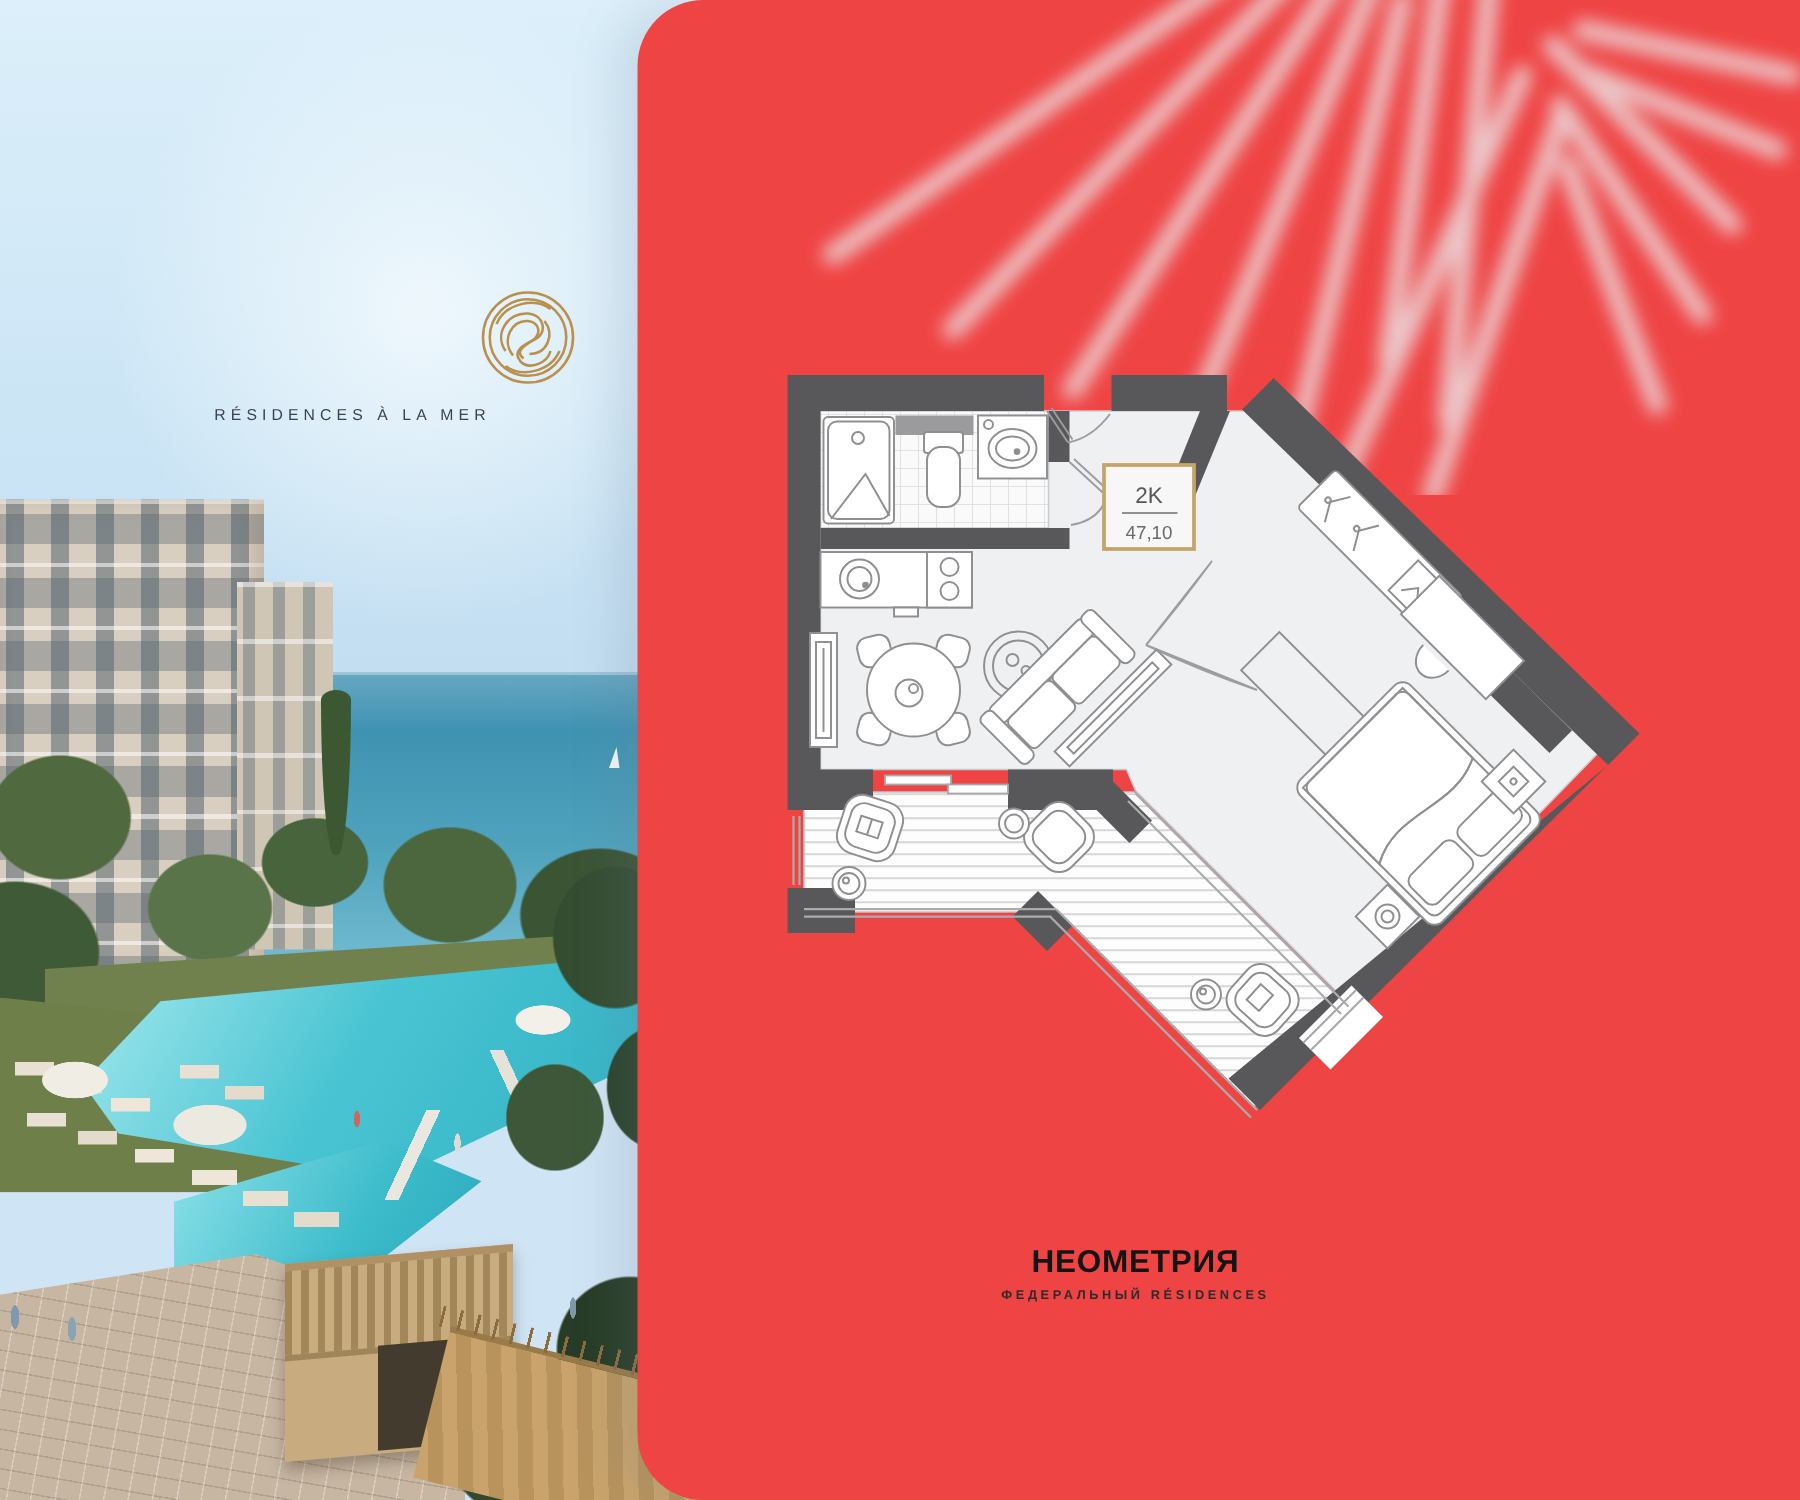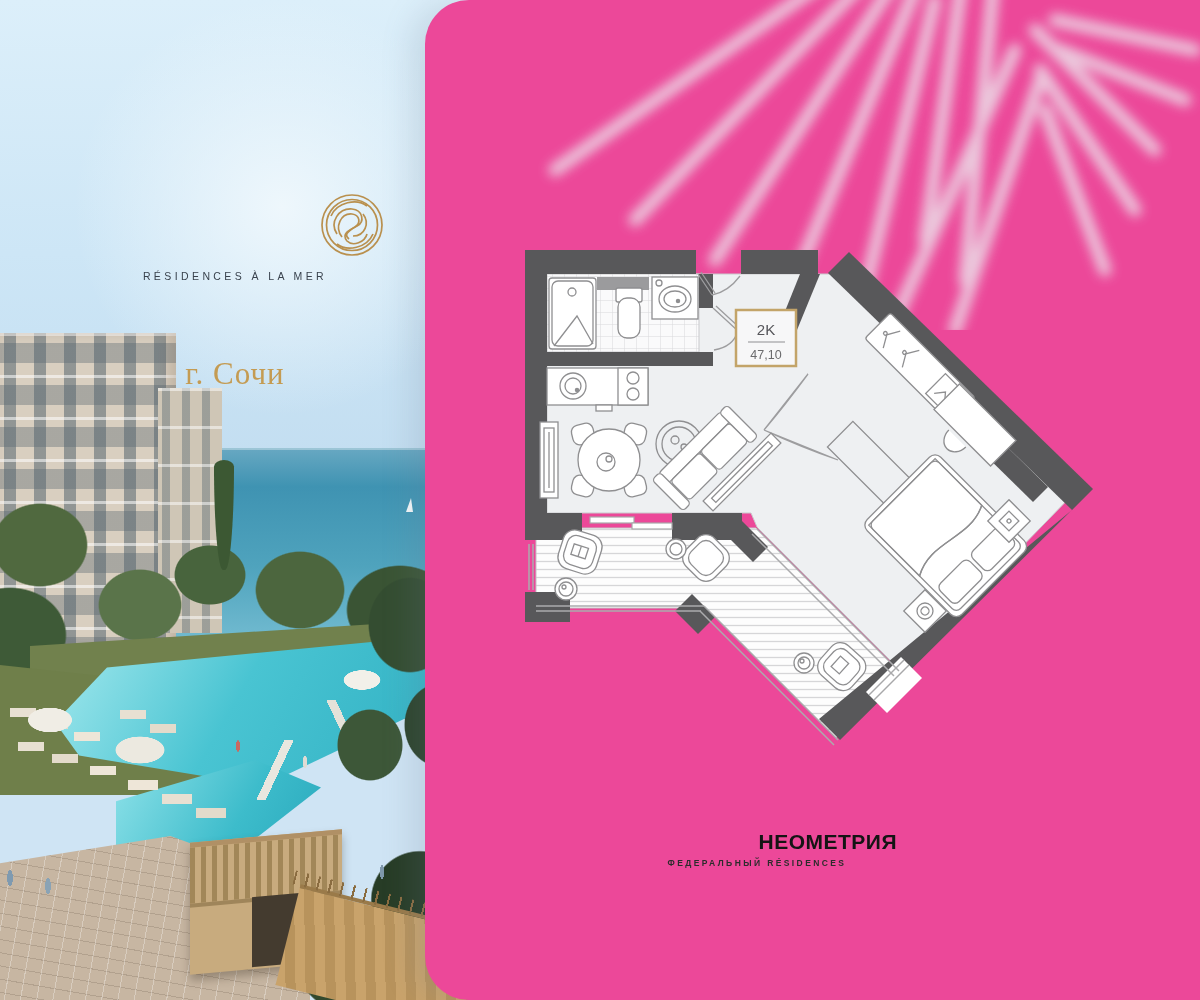--- a/index.html
+++ b/index.html
@@ -101,26 +101,26 @@
   
   .brand{left:0;top:190px;width:470px;text-align:center;color:#2b3440;}
   .brand-mark{width:70px;height:70px;margin-left:233px;}
   .brand-name{margin-top:12px;font-family:"Liberation Serif",serif;font-size:30px;
       letter-spacing:3px;color:#2b3440;}
   .brand-tagline{margin-top:6px;font-size:10.5px;letter-spacing:3.4px;color:#39424d;}
   .brand-city{left:0;top:356px;width:470px;text-align:center;
       font-family:"Liberation Serif",serif;font-size:31px;color:#c49b52;letter-spacing:1px;}
 
   
-  .card{left:425px;top:0;width:775px;height:1000px;background:#ec4899;
+  .card{left:425px;top:0;width:775px;height:1000px;background:#ef4444;
       border-radius:44px 0 0 44px;box-shadow:-14px 0 30px rgba(110,130,150,.18);overflow:hidden;}
   .palm{left:70px;top:-10px;width:720px;height:340px;opacity:.9;}
   .plan{left:85px;top:230px;width:600px;height:540px;}
   .dev{left:192px;top:830px;width:280px;text-align:center;}
-  .dev-name{font-size:21px;font-weight:800;letter-spacing:.5px;color:#141414;text-align:right;}
+  .dev-name{font-size:21px;font-weight:800;letter-spacing:.5px;color:#141414;}
   .dev-sub{margin-top:4px;font-size:8.5px;letter-spacing:2.4px;color:#2c2c2c;font-weight:700;}
 </style>
 </head>
 <body>
 
 <div class="abs photo">
   <div class="abs sky"></div>
   <div class="abs sea"></div>
   <div class="abs horizon"></div>
   <div class="abs sailboat"></div>
@@ -154,21 +154,20 @@
         <circle cx="35" cy="35" r="25.5"></circle>
         <path d="M14 26 C20 12 40 8 50 16"></path>
         <path d="M56 44 C50 58 30 62 20 54"></path>
         <path d="M20 44 C12 32 22 18 35 19 C46 20 48 32 40 36 C32 40 24 44 30 51 C36 57 48 52 50 44"></path>
         <path d="M25 47 C17 37 24 23 35 24 C43 25 44 33 38 37 C30 42 27 45 32 49"></path>
         <path d="M46 24 C53 33 48 46 36 46"></path>
       </g>
     </svg>
     <div class="brand-tagline">RÉSIDENCES À LA MER</div>
   </div>
-  <div class="abs brand-city">г. Сочи</div>
 </div>
 
 <div class="abs card">
 
   <svg class="abs palm" viewBox="0 0 720 340">
     <defs>
         <filter id="soft">
           <feGaussianBlur stdDeviation="6"></feGaussianBlur>
         </filter>
       </defs>

